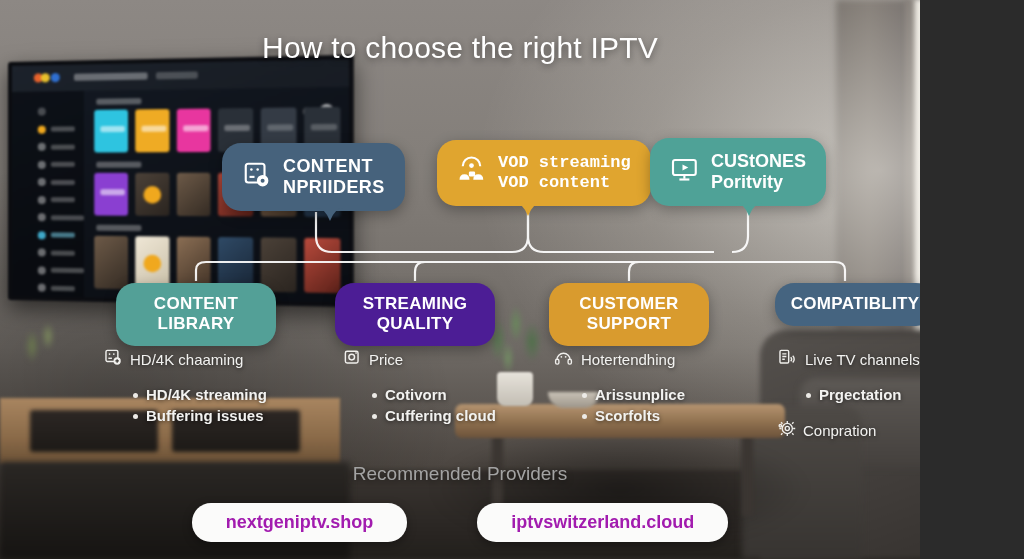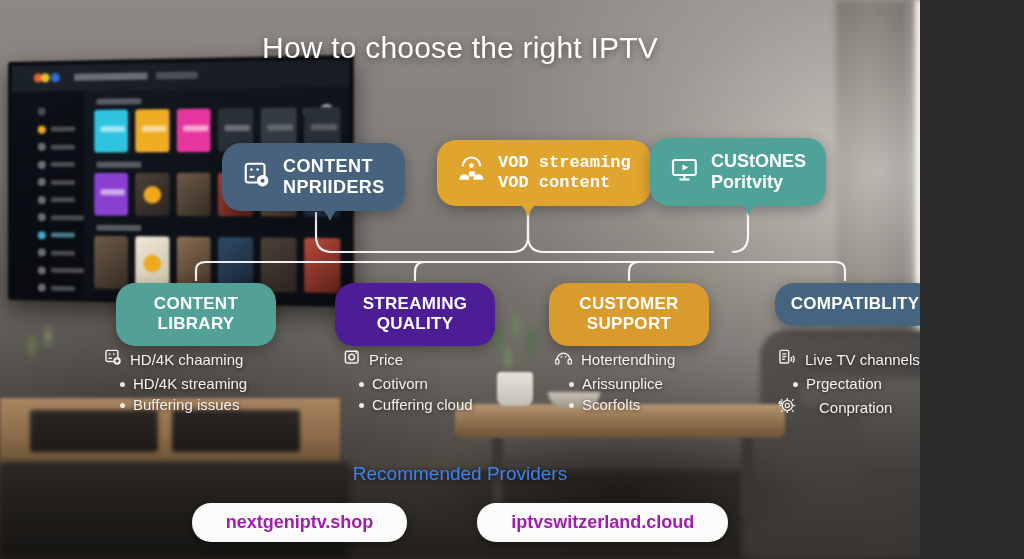--- a/index.html
+++ b/index.html
@@ -268,36 +268,36 @@
 
   .col {
     position: absolute;
     color: #f2f2f0;
     font-size: 15px;
     line-height: 1.35;
     text-shadow: 0 1px 4px rgba(0,0,0,0.60);
   }
   .col-head { display: flex; align-items: center; gap: 7px; margin-bottom: 2px; }
   .col-head .ico { flex: 0 0 auto; display: block; }
-  .col ul { list-style: none; margin: 0; padding: 0 0 0 16px; }
+  .col ul { list-style: none; margin: 13px; padding: 0 0 0 16px; font-weight: bold; }
   .col li { position: relative; padding-left: 13px; }
   .col li::before {
     content: ""; position: absolute; left: 0; top: 8px;
     width: 5px; height: 5px; border-radius: 50%; background: #eceae6;
   }
-  .col .tailrow { display: flex; align-items: center; gap: 23px; margin-top: 1px; }
+  .col .tailrow { display: flex; align-items: center; gap: 7px; margin-top: 1px; }
 
   #col-1 { left: 104px; top: 348px; width: 215px; }
   #col-2 { left: 343px; top: 348px; width: 205px; }
   #col-3 { left: 553px; top: 348px; width: 210px; }
   #col-4 { left: 777px; top: 348px; width: 220px; }
 
   .rec-title {
     position: absolute; left: 0; top: 463px; width: 100%;
-    text-align: center; color: #3b82f6; font-size: 19px;
+    text-align: center; color: #a3a3a3; font-size: 19px;
     text-shadow: 0 2px 6px rgba(0,0,0,0.55);
   }
   .provs { position: absolute; left: 0; top: 503px; width: 100%; display: flex; justify-content: center; gap: 70px; }
   .prov {
     background: #fbfbfa; color: #a21caf;
     padding: 9px 34px; border-radius: 19px;
     font-size: 18px; font-weight: 700;
     box-shadow: 0 3px 10px rgba(0,0,0,0.35);
   }
 </style>

